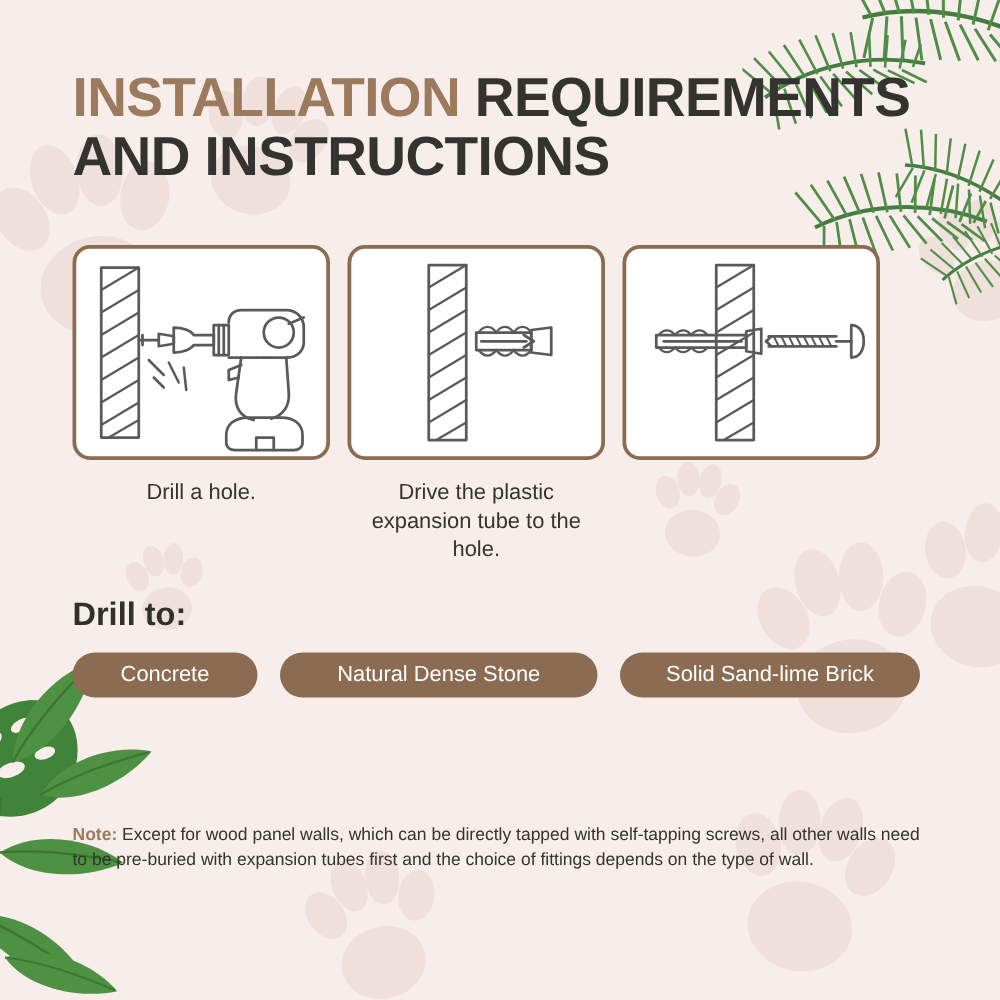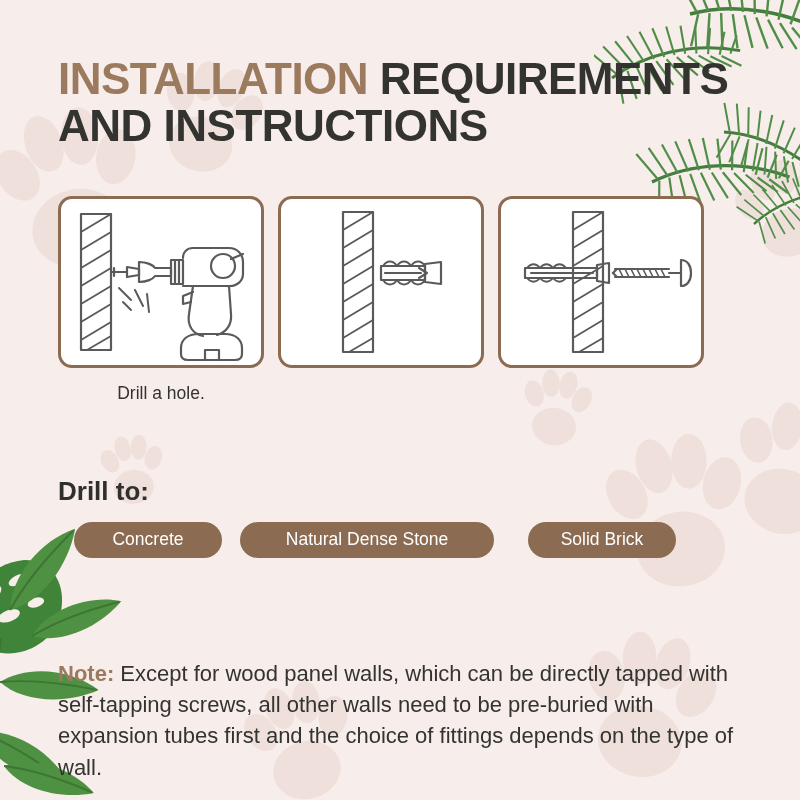--- a/index.html
+++ b/index.html
@@ -133,31 +133,31 @@
   .pill {
     background: #8b6b52;
     color: #ffffff;
     border-radius: 999px;
     font-size: 17.5px;
     padding: 7px 22px 8px;
     text-align: center;
     white-space: nowrap;
     box-sizing: border-box;
   }
-  .pill.col1 { min-width: 148px; margin-left: 16px; }
+  .pill.col1 { min-width: 148px; }
   .pill.col2 { min-width: 254px; text-align: center; }
   .pill.col3 { min-width: 240px; }
 
   
   #note {
     position: absolute;
     left: 58px;
     top: 658px;
     width: 690px;
-    font-size: 22px;
+    font-size: 14px;
     line-height: 1.42;
     color: #333330;
   }
   #note-label {
     color: #9c7a5e;
     font-weight: bold;
   }
 </style>
 </head>
 <body>
@@ -340,20 +340,21 @@
                 <path d="M102 78 C 106 84 112 84 116 78"></path>
                 <path d="M116 78 C 120 84 126 84 130 78"></path>
                 <path d="M130 78 C 134 84 140 84 144 78"></path>
               </g>
 
               <path d="M104 71 L140 71"></path>
               <path d="M138 66 L146 71 L138 76"></path>
             </g>
           </svg>
         </div>
+        <div class="step-caption">Drive the plastic expansion tube to the hole.</div>
       </div>
 
       <div class="step">
         <div class="step-card">
           <svg width="200" height="160" viewBox="0 0 200 160">
             <g fill="none" stroke="#5a5a58" stroke-width="2.2" stroke-linejoin="round" stroke-linecap="round">
               <rect x="72" y="10" width="30" height="140"></rect>
               <g stroke-width="1.8">
                 <path d="M72 28 L102 10"></path>
                   <path d="M72 46 L102 28"></path>
@@ -399,19 +400,19 @@
         </div>
       </div>
 
     </div>
 
     <div id="apply-heading">Drill to:</div>
 
     <div id="pill-grid">
       <div class="pill col1">Concrete</div>
       <div class="pill col2">Natural Dense Stone</div>
-      <div class="pill col1">Solid Brick</div>
+      <div class="pill col3">Solid Sand-lime Brick</div>
     </div>
 
     <div id="note"><span id="note-label">Note:</span><span> Except for wood panel walls, which can be directly tapped with self-tapping screws, all other walls need to be pre-buried with expansion tubes first and the choice of fittings depends on the type of wall.</span></div>
 
   </div>
 </div>
 
 </body></html>

